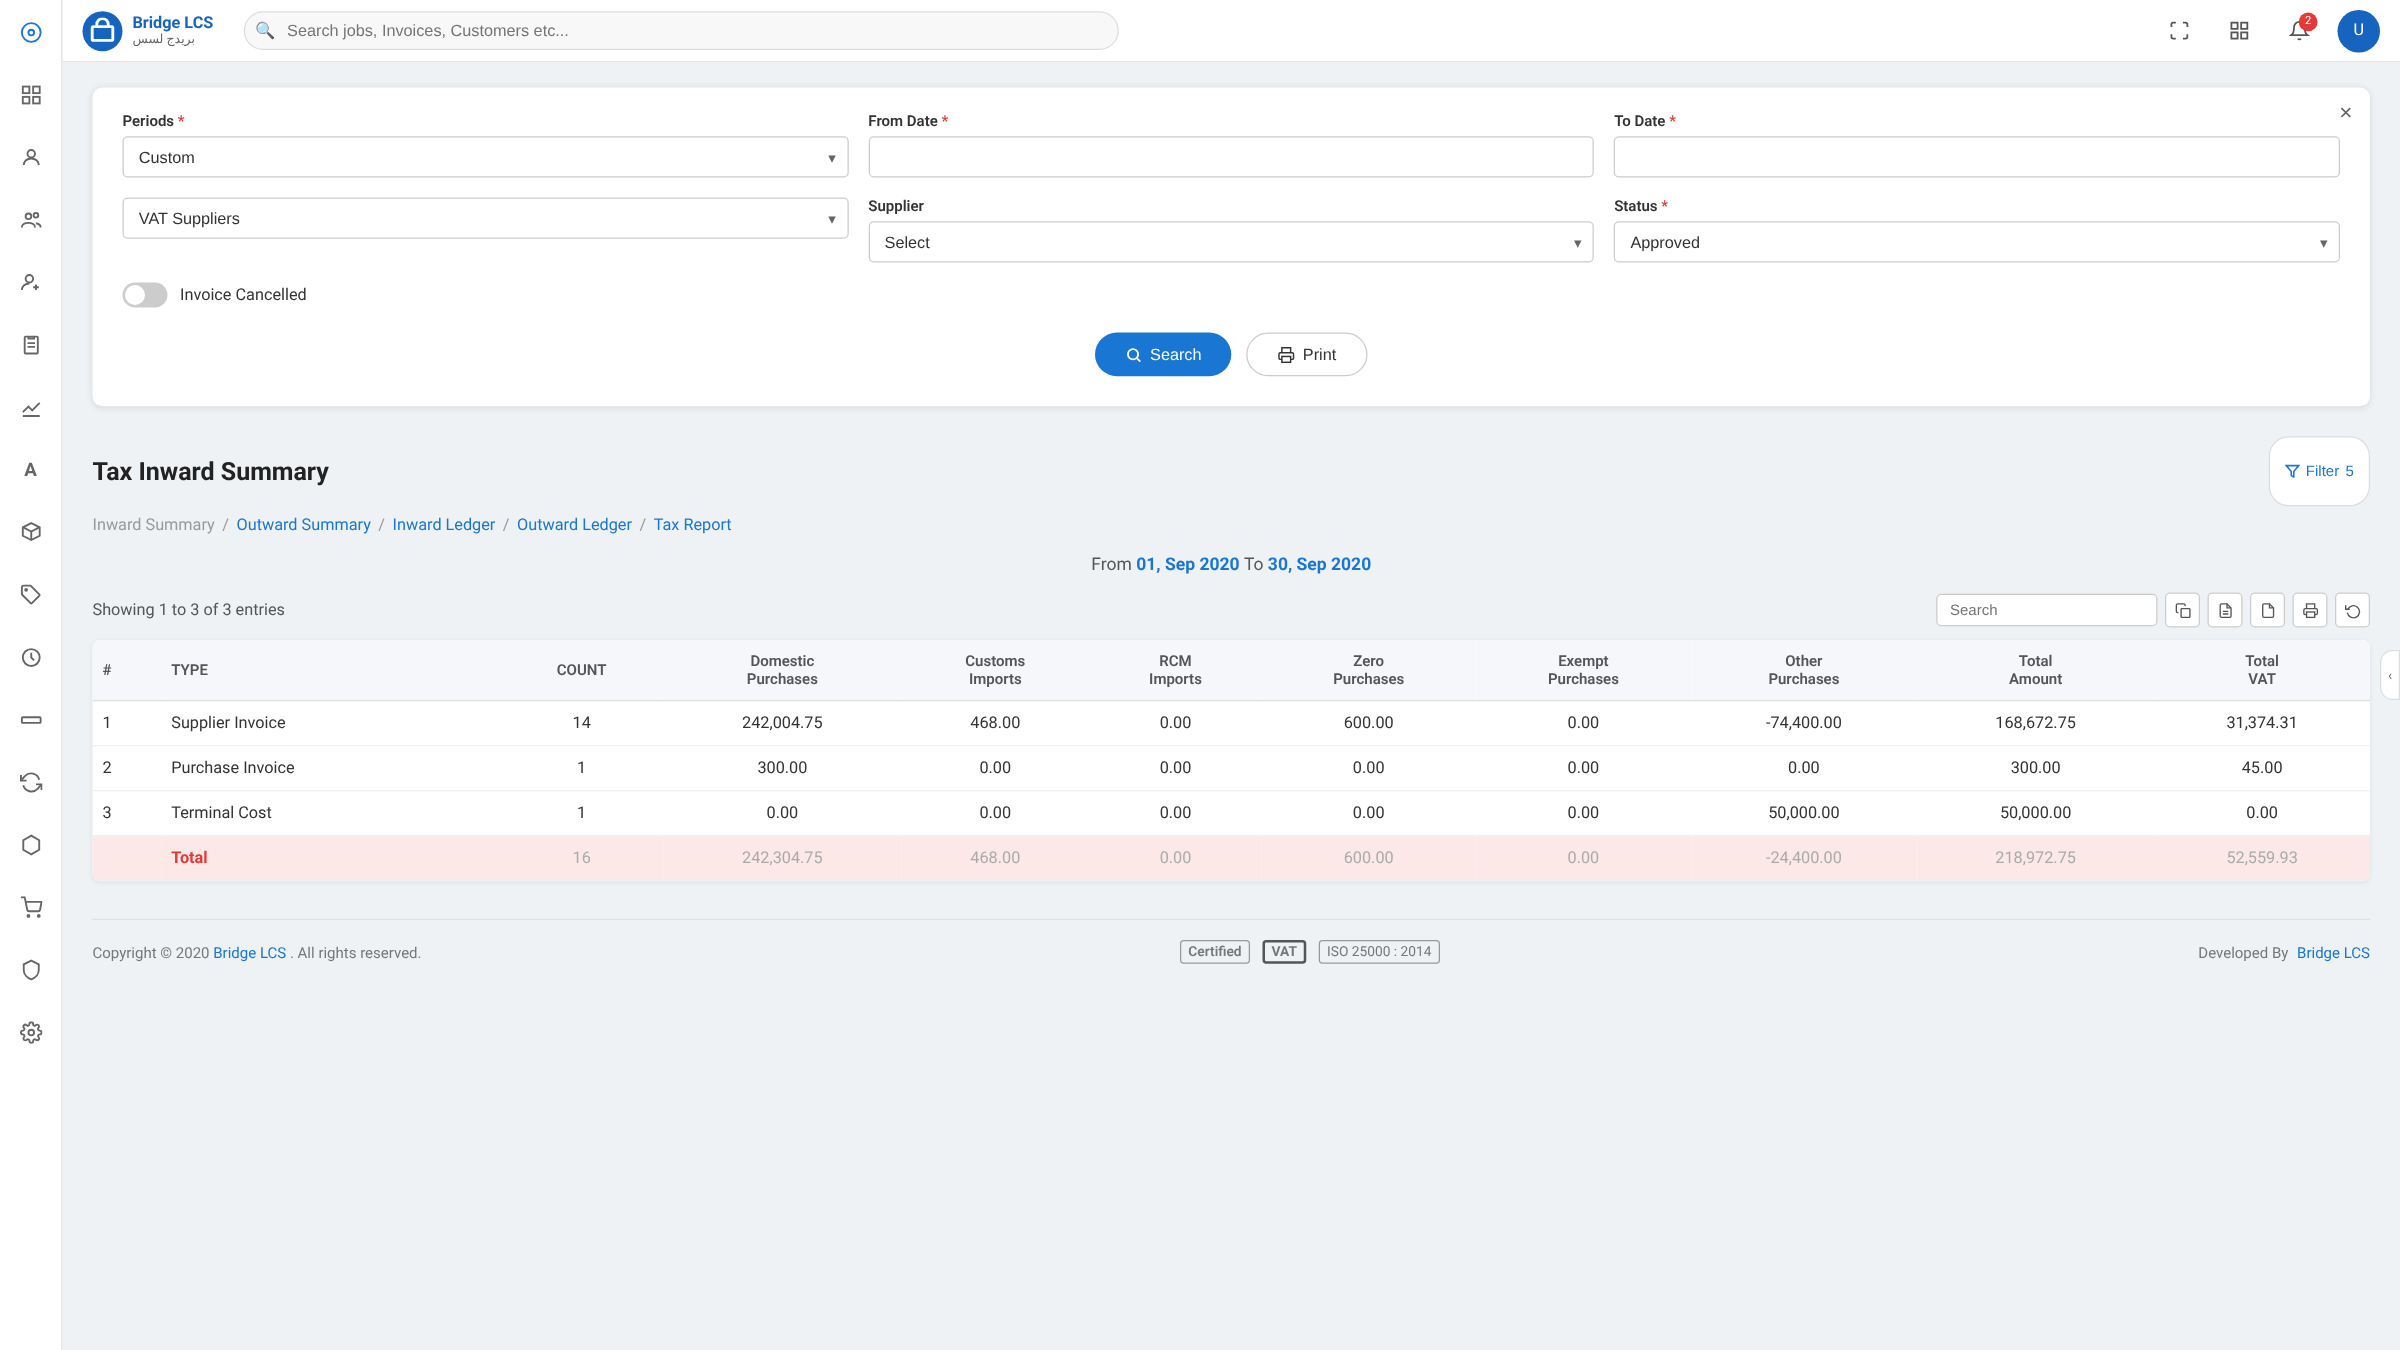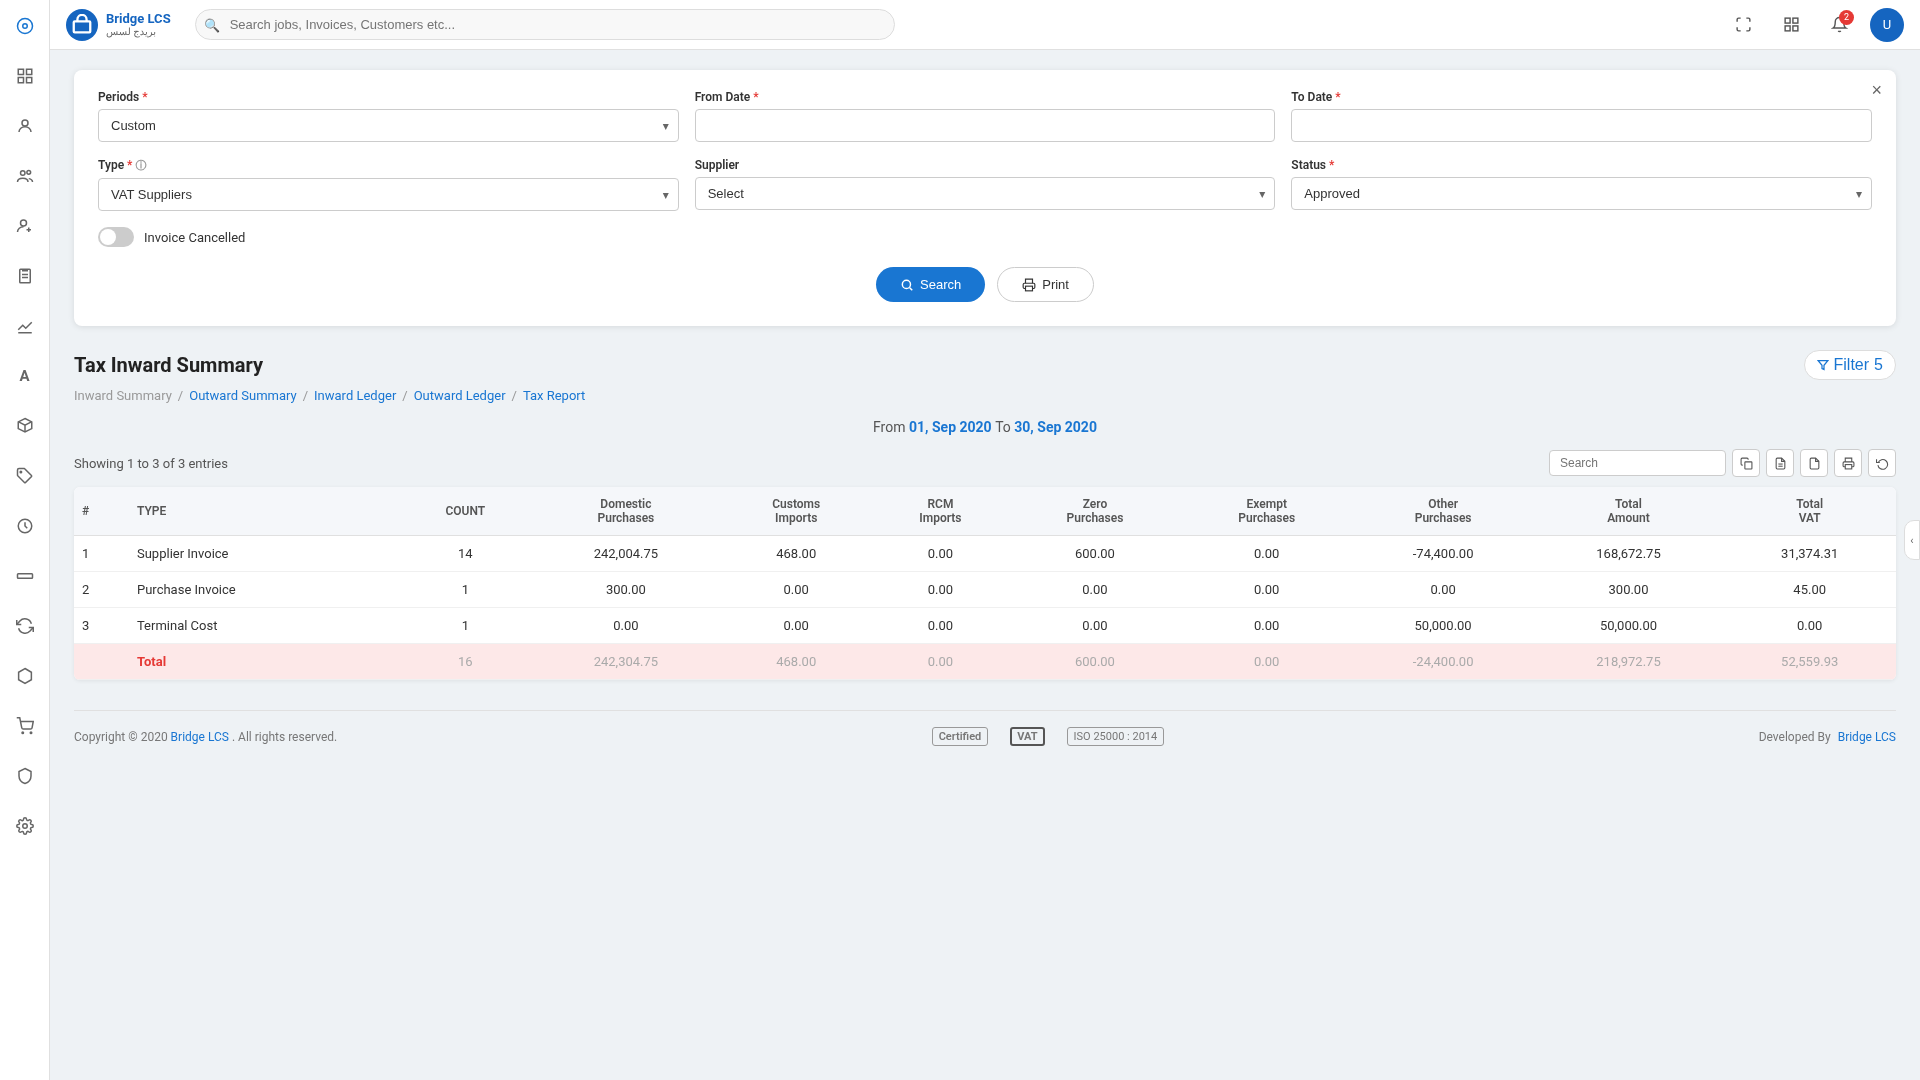--- a/index.html
+++ b/index.html
@@ -54,21 +54,21 @@
     .toggle { width: 36px; height: 20px; background: #ccc; border-radius: 10px; cursor: pointer; position: relative; }
     .toggle-knob { position: absolute; top: 2px; left: 2px; width: 16px; height: 16px; background: #fff; border-radius: 50%; transition: left 0.2s; }
     .action-row { display: flex; justify-content: center; gap: 12px; margin-top: 20px; }
     .btn-search { background: #1976d2; color: #fff; border: none; padding: 9px 24px; border-radius: 20px; font-size: 13px; cursor: pointer; display: flex; align-items: center; gap: 6px; font-weight: 500; }
     .btn-print { background: #fff; color: #333; border: 1px solid #ccc; padding: 9px 24px; border-radius: 20px; font-size: 13px; cursor: pointer; display: flex; align-items: center; gap: 6px; font-weight: 500; }
 
     
     .content-area { background: transparent; }
     .page-header { display: flex; align-items: center; justify-content: space-between; margin-bottom: 8px; }
     .page-title { font-size: 20px; font-weight: 700; color: #222; }
-    .filter-badge-btn { background: #fff; border: 1px solid #ddd; border-radius: 16px; padding: 5px 12px; font-size: 16px; cursor: pointer; color: #1976d2; display: flex; align-items: center; gap: 5px; }
+    .filter-badge-btn { background: #fff; border: 1px solid #ddd; border-radius: 16px; padding: 20px 12px; font-size: 12px; cursor: pointer; color: #1976d2; display: flex; align-items: center; gap: 5px; }
 
     
     .breadcrumb { display: flex; gap: 6px; align-items: center; margin-bottom: 16px; font-size: 13px; }
     .breadcrumb a { color: #1976d2; text-decoration: none; cursor: pointer; }
     .breadcrumb span { color: #999; }
 
     
     .date-range { text-align: center; margin-bottom: 14px; font-size: 14px; color: #555; }
     .date-range .date-bold { font-weight: 700; color: #1976d2; }
 
@@ -86,21 +86,21 @@
     .data-table td { padding: 10px 8px; font-size: 13px; text-align: center; border-bottom: 1px solid #f0f0f0; color: #333; }
     .data-table td.left { text-align: left; }
     .data-table .total-row { background: #fde8e8; }
     .data-table .total-row td { font-weight: 600; color: #e53935; }
     .data-table .total-row td:first-child { color: #e53935; }
     .data-table .total-row td.num { color: #aaa; font-weight: 400; }
 
     
     .footer { display: flex; align-items: center; justify-content: space-between; margin-top: 30px; padding-top: 16px; border-top: 1px solid #e0e0e0; color: #777; font-size: 12px; }
     .footer a { color: #1976d2; text-decoration: none; }
-    .footer-center { display: flex; align-items: center; gap: 22px; }
+    .footer-center { display: flex; align-items: center; gap: 10px; }
     .cert-badge { border: 1px solid #999; border-radius: 3px; padding: 2px 6px; font-size: 11px; font-weight: 600; }
     .vat-badge { border: 2px solid #555; border-radius: 3px; padding: 1px 5px; font-size: 11px; font-weight: 700; }
 
     
     .sidebar-toggle { position: fixed; right: 0; top: 50%; transform: translateY(-50%); background: #fff; border: 1px solid #ddd; border-radius: 10px 0 0 10px; width: 16px; height: 40px; display: flex; align-items: center; justify-content: center; cursor: pointer; color: #666; font-size: 11px; z-index: 200; }
   </style>
 </head>
 <body>
 
 <div class="sidebar">
@@ -279,25 +279,20 @@
       <div class="form-group">
         <label>
           <span>To Date</span>
           <span class="req"> *</span>
         </label>
         <input type="text" class="form-control" style="">
       </div>
     </div>
     <div class="filter-row filter-row-3">
       <div class="form-group">
-        <label>
-          <span>Type</span>
-          <span class="req"> *</span>
-          <span class="info-icon"> ⓘ</span>
-        </label>
         <div class="select-wrap">
           <select class="form-control">
             <option>VAT Suppliers</option>
           </select>
         </div>
       </div>
       <div class="form-group">
         <label>Supplier</label>
         <div class="select-wrap">
           <select class="form-control">

